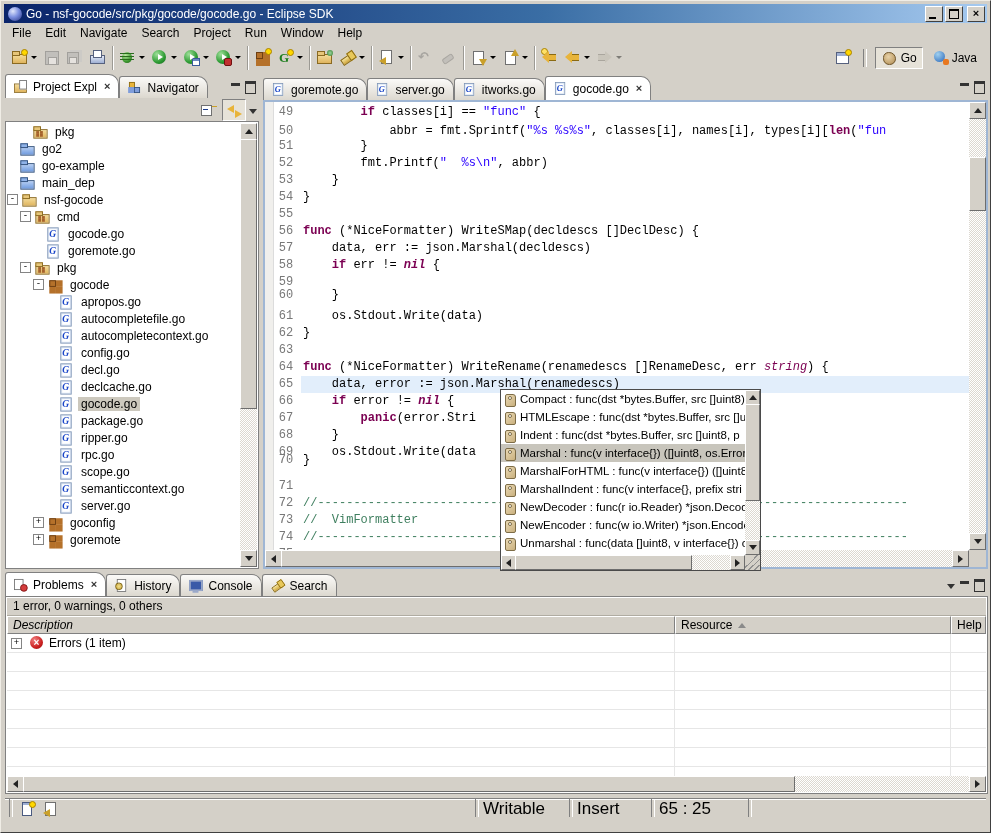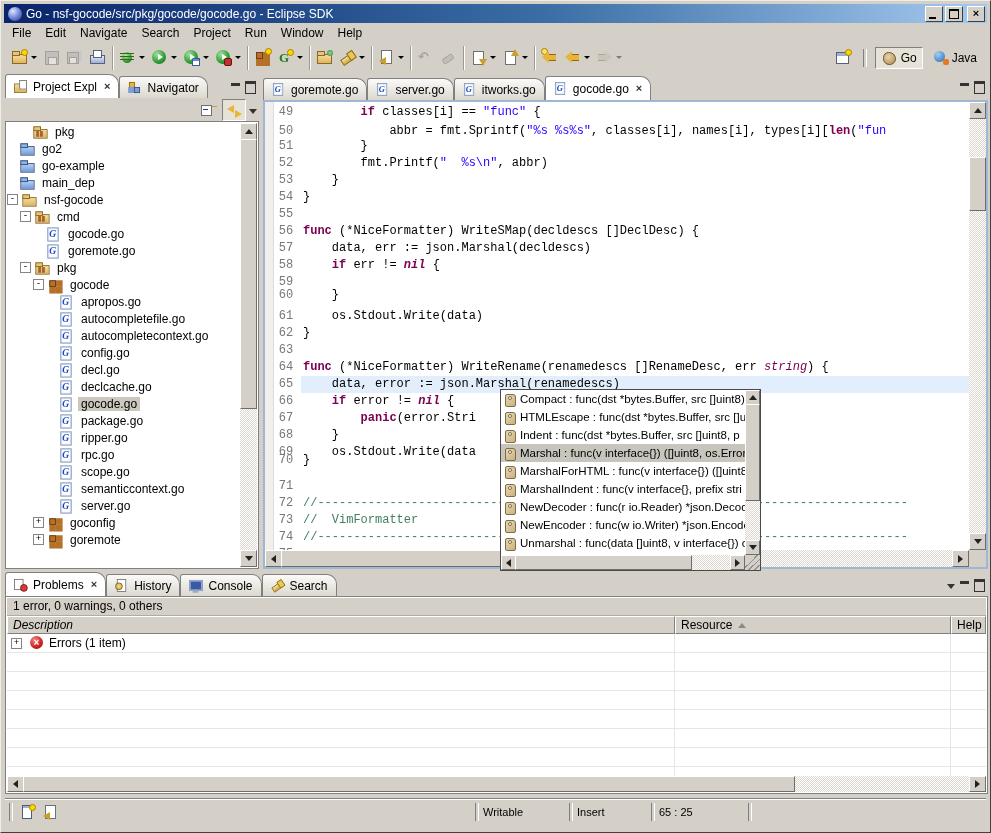--- a/index.html
+++ b/index.html
@@ -150,21 +150,21 @@
   #problems{left:4px;top:572px;width:983px;height:221px;}
   #problems .viewbody{top:23px;}
   #prob-summary{position:absolute;left:1px;top:1px;right:1px;height:17px;background:#d4d0c8;font-size:12px;line-height:17px;padding-left:6px;border-bottom:1px solid #b0aca2;}
   #prob-header{position:absolute;left:1px;top:19px;right:1px;height:18px;display:flex;}
   .hcell{background:#d4d0c8;border:1px solid;border-color:#fff #808080 #808080 #fff;font-size:12px;line-height:16px;padding-left:5px;box-sizing:border-box;display:flex;align-items:center;gap:6px;}
   .sortasc{width:0;height:0;border-left:4px solid transparent;border-right:4px solid transparent;border-bottom:5px solid #8a8a8a;}
   #prob-table{position:absolute;left:1px;top:37px;right:1px;bottom:17px;background:#fff;overflow:hidden;}
   .prow{height:18px;display:flex;border-bottom:1px solid #e6e6e6;font-size:12px;align-items:center;}
   .pcell{height:100%;box-sizing:border-box;border-right:1px solid #e6e6e6;display:flex;align-items:center;gap:5px;padding-left:4px;}
   
-  #statusbar{position:absolute;left:4px;top:797px;right:4px;height:26px;border-top:1px solid #808080;box-shadow:0 1px 0 #fff inset;display:flex;align-items:center;font-size:11px;}
+  #statusbar{position:absolute;left:4px;top:797px;right:4px;height:26px;border-top:1px solid #808080;box-shadow:0 1px 0 #fff inset;display:flex;align-items:flex-start;font-size:17px;}
   .statdiv{width:2px;height:18px;border-left:1px solid #808080;border-right:1px solid #fff;margin:0 4px;}
   .statcell{white-space:nowrap;}
 </style>
 </head>
 <body>
 
 <div id="window">
 
   <div id="titlebar">
     <span class="app-icon"></span>

